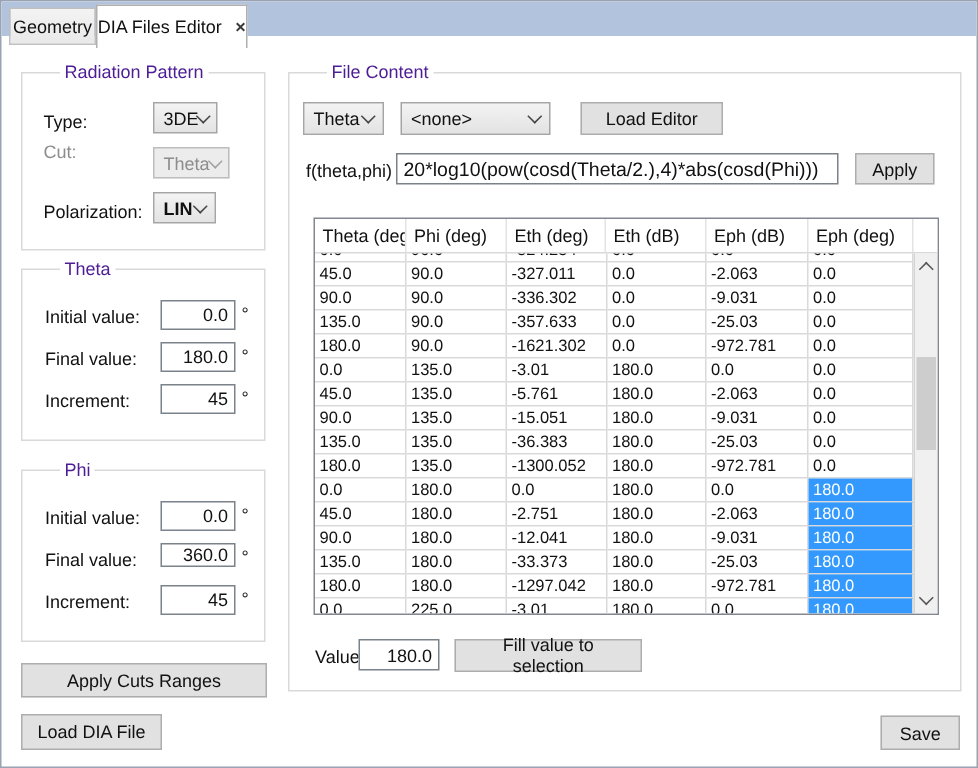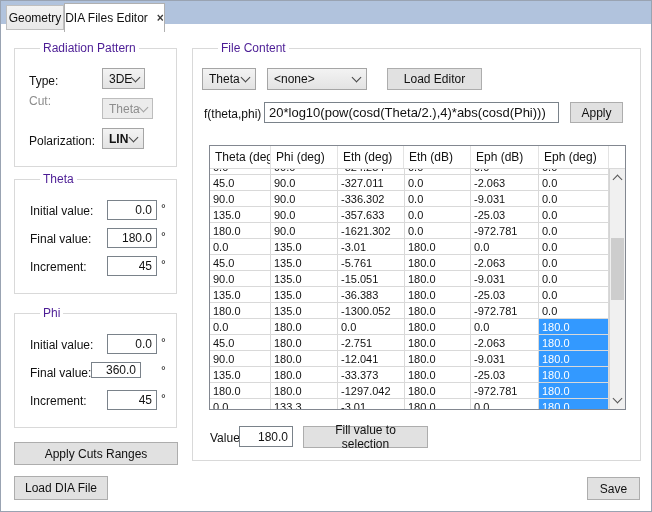--- a/index.html
+++ b/index.html
@@ -110,21 +110,21 @@
   </div>
 
   <div class="group" style="left:13px;top:312px;width:163px;height:115px;">
     <span class="legend">Phi</span>
     <span class="lbl" style="left:15px;top:24px;">Initial value:</span>
     <div class="input num" style="left:92px;top:20px;width:50px;height:20px;">
         <span>0.0</span>
       </div>
     <span class="unit" style="left:146px;top:22px;">°</span>
     <span class="lbl" style="left:15px;top:52px;">Final value:</span>
-    <div class="input num" style="left:76px;top:48px;width:50px;height:16px;">
+    <div class="input num" style="left:92px;top:48px;width:50px;height:16px;">
         <span>360.0</span>
       </div>
     <span class="unit" style="left:146px;top:50px;">°</span>
     <span class="lbl" style="left:15px;top:80px;">Increment:</span>
     <div class="input num" style="left:92px;top:76px;width:50px;height:20px;">
         <span>45</span>
       </div>
     <span class="unit" style="left:146px;top:78px;">°</span>
   </div>
 
@@ -275,21 +275,21 @@
           <div class="tr">
             <div class="td" style="width: 61px;">180.0</div>
             <div class="td" style="width: 67px;">180.0</div>
             <div class="td" style="width: 67px;">-1297.042</div>
             <div class="td" style="width: 66px;">180.0</div>
             <div class="td" style="width: 68px;">-972.781</div>
             <div class="td sel" style="width: 70px;">180.0</div>
           </div>
           <div class="tr">
             <div class="td" style="width: 61px;">0.0</div>
-            <div class="td" style="width: 67px;">133.3</div>
+            <div class="td" style="width: 67px;">225.0</div>
             <div class="td" style="width: 67px;">-3.01</div>
             <div class="td" style="width: 66px;">180.0</div>
             <div class="td" style="width: 68px;">0.0</div>
             <div class="td sel" style="width: 70px;">180.0</div>
           </div>
         </div>
       <div class="scroll">
         <div class="sarrow up">
             <span class="chev"></span>
           </div>

